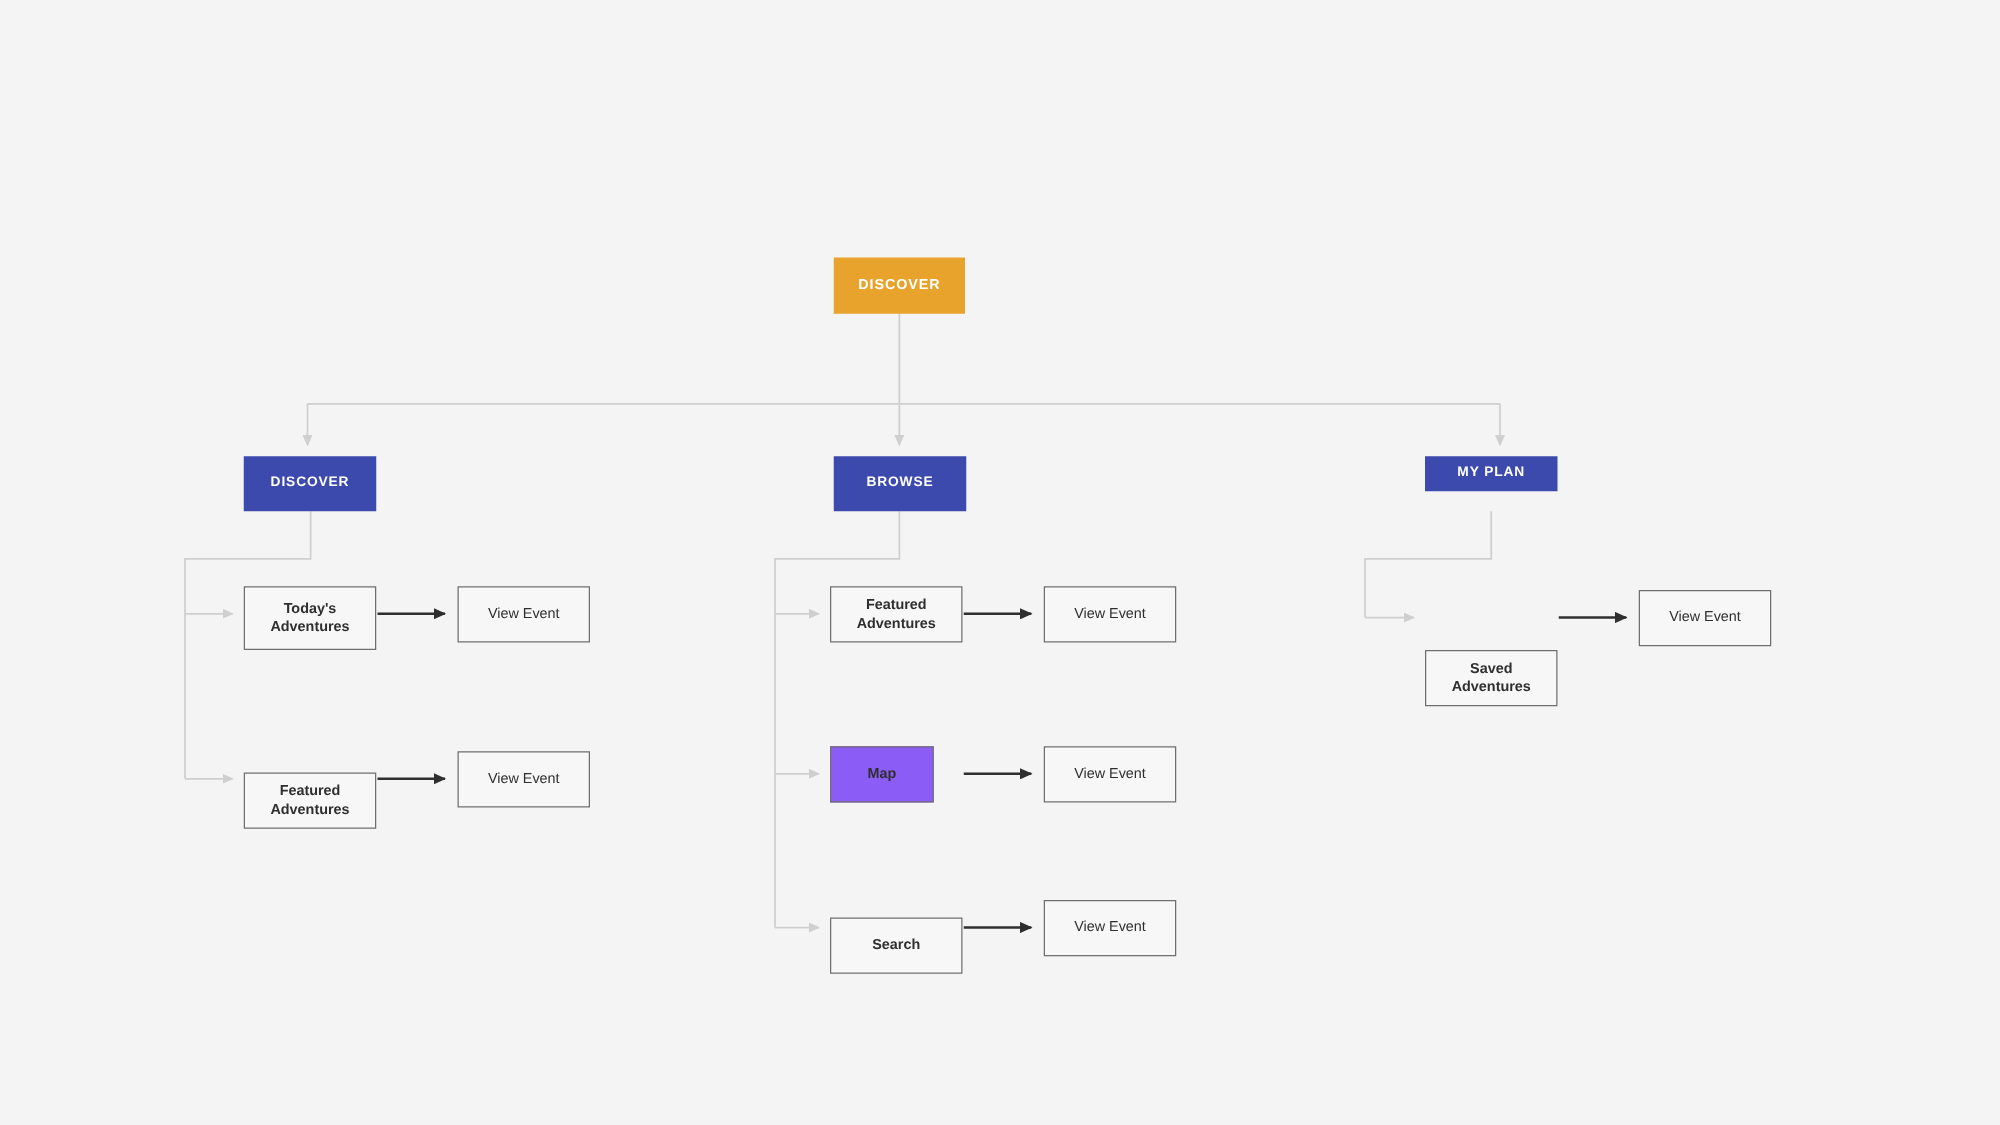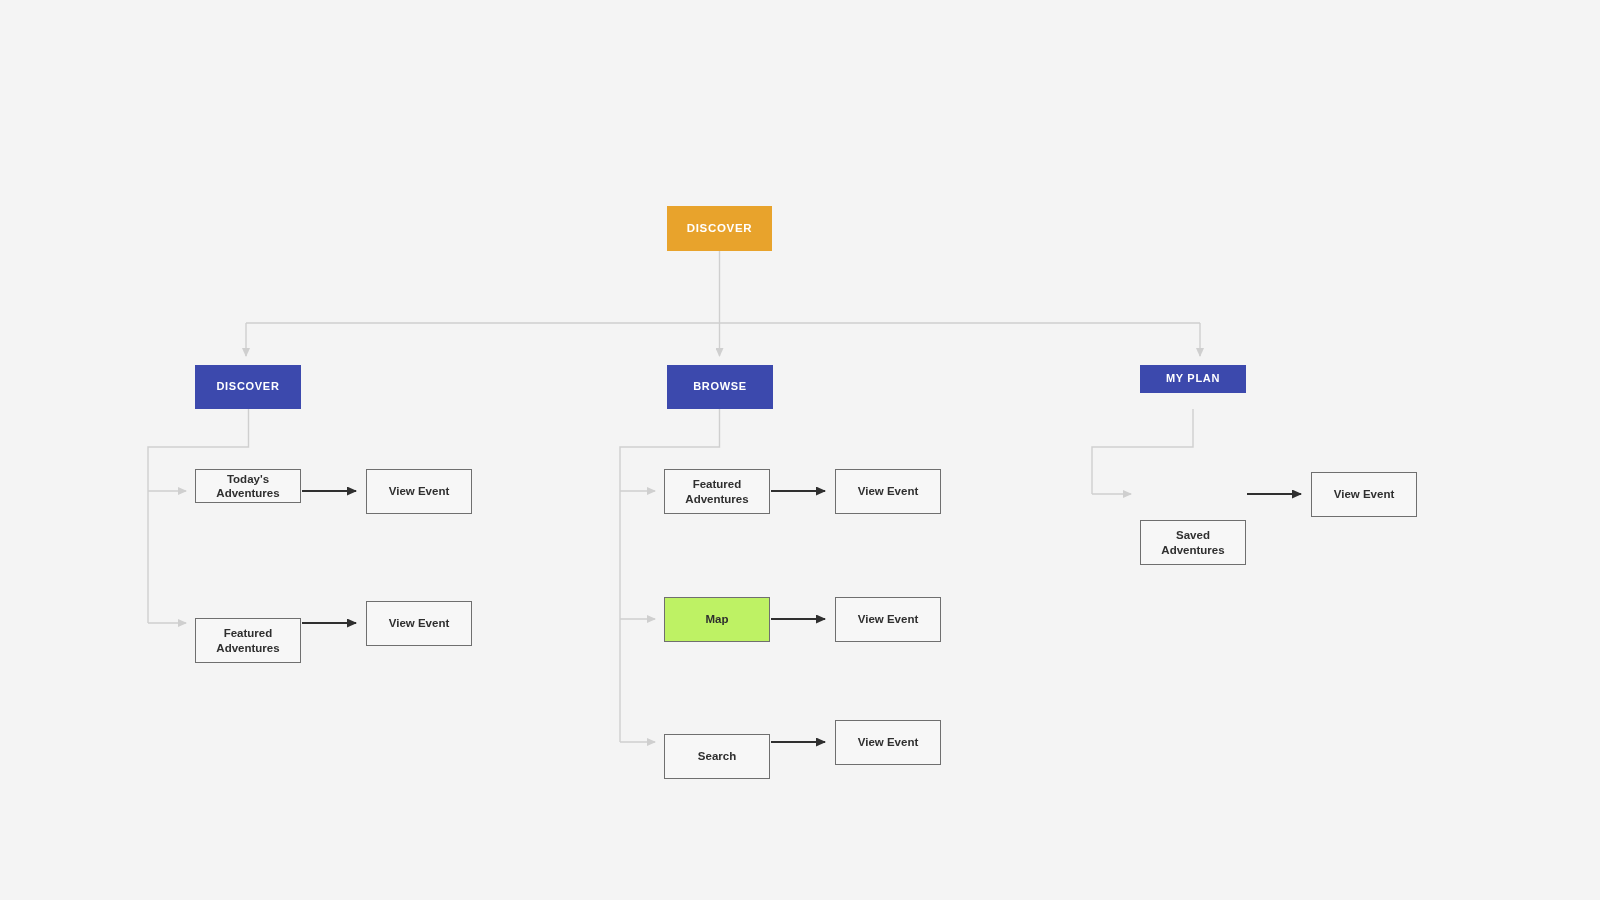--- a/index.html
+++ b/index.html
@@ -55,21 +55,21 @@
     font-weight: bold;
     letter-spacing: 0.7px;
   }
   .node.plain {
     background: #f7f7f7;
     border: 1px solid #6f6f6f;
     color: #2f2f2f;
     font-size: 11.5px;
     font-weight: bold;
   }
-  .node.plain.leaf { font-weight: bold; }
+  .node.plain.leaf { font-weight: normal; }
   .node-label { display: block; padding: 0 6px; }
 </style>
 </head>
 <body style="background: rgb(244, 244, 244);">
 
 <div id="canvas" style="background: rgb(244, 244, 244);">
 
 
   <svg id="wires" viewBox="0 0 1600 900" width="1600" height="900">
     <defs>
@@ -154,21 +154,21 @@
   </div>
 
   <div class="node primary" style="left: 667px; top: 365px; width: 106px; height: 44px; background: rgb(60, 73, 173);">
     <span class="node-label">BROWSE</span>
   </div>
 
   <div class="node primary" style="left: 1140px; top: 365px; width: 106px; height: 28px; background: rgb(60, 73, 173);">
     <span class="node-label">MY PLAN</span>
   </div>
 
-  <div class="node plain" style="left: 195px; top: 469px; width: 106px; height: 34px; background: rgb(247, 247, 247); border-color: rgb(111, 111, 111);">
+  <div class="node plain" style="left: 195px; top: 469px; width: 106px; height: 51px; background: rgb(247, 247, 247); border-color: rgb(111, 111, 111);">
     <span class="node-label">Today's Adventures</span>
   </div>
 
   <div class="node plain leaf" style="left: 366px; top: 469px; width: 106px; height: 45px; background: rgb(247, 247, 247); border-color: rgb(111, 111, 111);">
     <span class="node-label">View Event</span>
   </div>
 
   <div class="node plain" style="left: 195px; top: 601px; width: 106px; height: 45px; background: rgb(247, 247, 247); border-color: rgb(111, 111, 111); margin-top: 17px;">
     <span class="node-label">Featured Adventures</span>
   </div>
@@ -178,21 +178,21 @@
   </div>
 
   <div class="node plain" style="left: 664px; top: 469px; width: 106px; height: 45px; background: rgb(247, 247, 247); border-color: rgb(111, 111, 111);">
     <span class="node-label">Featured Adventures</span>
   </div>
 
   <div class="node plain leaf" style="left: 835px; top: 469px; width: 106px; height: 45px; background: rgb(247, 247, 247); border-color: rgb(111, 111, 111);">
     <span class="node-label">View Event</span>
   </div>
 
-  <div class="node plain" style="left: 664px; top: 597px; width: 106px; height: 45px; background: #bef264; border-color: rgb(111, 111, 111);">
+  <div class="node plain" style="left: 664px; top: 597px; width: 83px; height: 45px; background: #8b5cf6; border-color: rgb(111, 111, 111);">
     <span class="node-label">Map</span>
   </div>
 
   <div class="node plain leaf" style="left: 835px; top: 597px; width: 106px; height: 45px; background: rgb(247, 247, 247); border-color: rgb(111, 111, 111);">
     <span class="node-label">View Event</span>
   </div>
 
   <div class="node plain" style="left: 664px; top: 720px; width: 106px; height: 45px; background: rgb(247, 247, 247); border-color: rgb(111, 111, 111); margin-top: 14px;">
     <span class="node-label">Search</span>
   </div>

